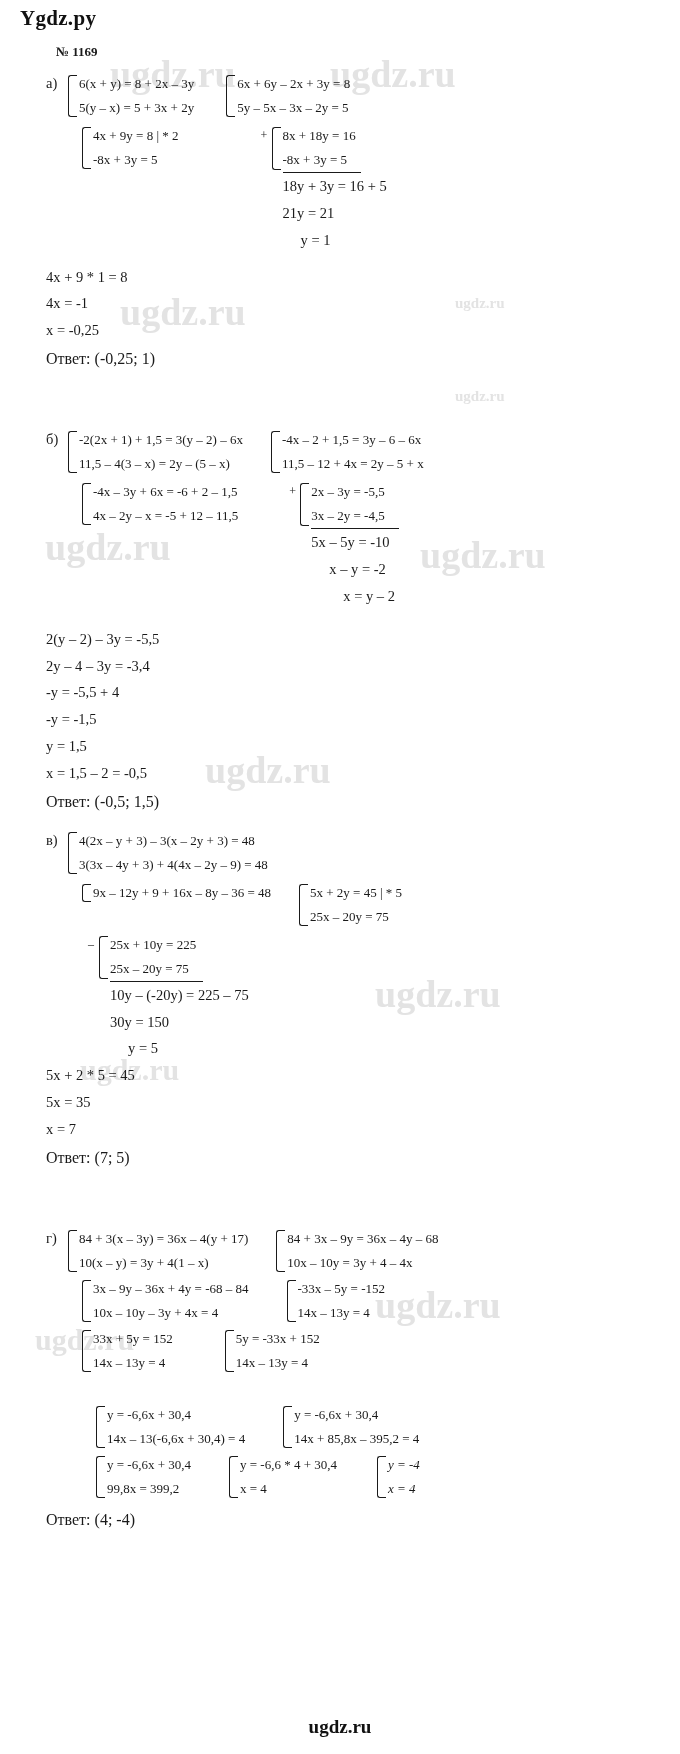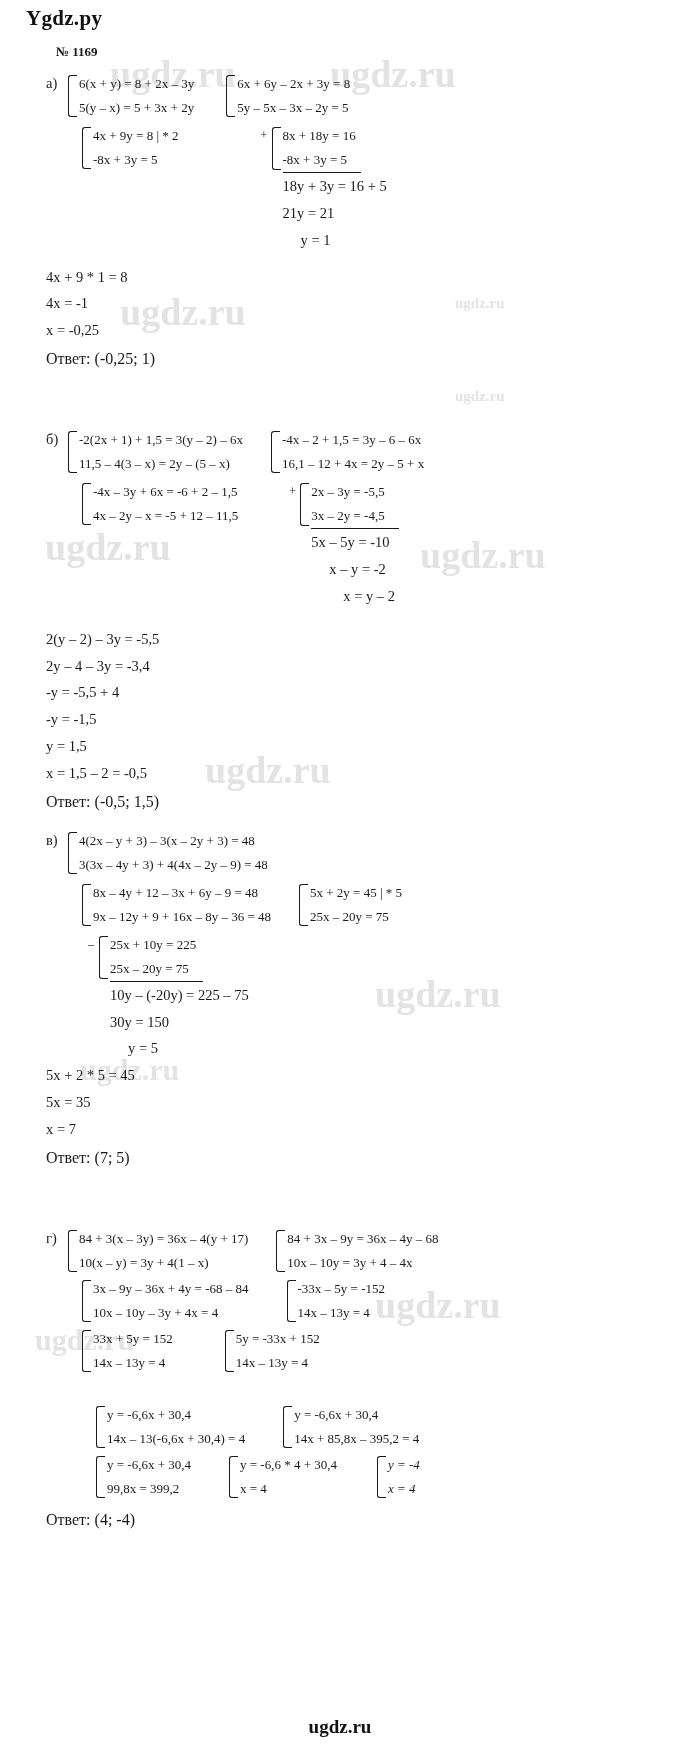--- a/index.html
+++ b/index.html
@@ -15,21 +15,21 @@
     min-height:1754px;
     position:relative;
     overflow:hidden;
   }
   .site-title{
     font-family:"Liberation Serif", serif;
     font-size:21px;
     font-weight:bold;
     color:#111;
     position:absolute;
-    left:26px;
+    left:20px;
     top:6px;
     letter-spacing:.3px;
   }
   .footer-logo{
     position:absolute;
     left:0;right:0;
     bottom:16px;
     text-align:center;
     font-family:"Liberation Serif", serif;
     font-size:19px;
@@ -217,21 +217,21 @@
         <div class="cols">
           <div class="col-l">
             <div class="sys">
               <div class="line">-2(2x + 1) + 1,5 = 3(y – 2) – 6x</div>
               <div class="line">11,5 – 4(3 – x) = 2y – (5 – x)</div>
             </div>
           </div>
           <div class="col-r" style="margin-left:6px;">
             <div class="sys">
               <div class="line">-4x – 2 + 1,5 = 3y – 6 – 6x</div>
-              <div class="line">16,1 – 12 + 4x = 2y – 5 + x</div>
+              <div class="line">11,5 – 12 + 4x = 2y – 5 + x</div>
             </div>
           </div>
         </div>
       </div>
 
       <div class="row" style="margin-top:4px;">
         <div class="letter"></div>
         <div class="cols" style="margin-left:14px;gap:9px;">
           <div class="col-l">
             <div class="sys">
@@ -270,21 +270,20 @@
           <div class="line">4(2x – y + 3) – 3(x – 2y + 3) = 48</div>
           <div class="line">3(3x – 4y + 3) + 4(4x – 2y – 9) = 48</div>
         </div>
       </div>
 
       <div class="row" style="margin-top:4px;">
         <div class="letter"></div>
         <div class="cols" style="margin-left:14px;">
           <div class="col-l">
             <div class="sys">
-              <div class="line">8x – 4y + 12 – 3x + 6y – 9 = 48</div>
               <div class="line">9x – 12y + 9 + 16x – 8y – 36 = 48</div>
             </div>
           </div>
           <div class="col-r" style="margin-left:6px;">
             <div class="sys">
               <div class="line">5x + 2y = 45 | * 5</div>
               <div class="line">25x – 20y = 75</div>
             </div>
           </div>
         </div>

